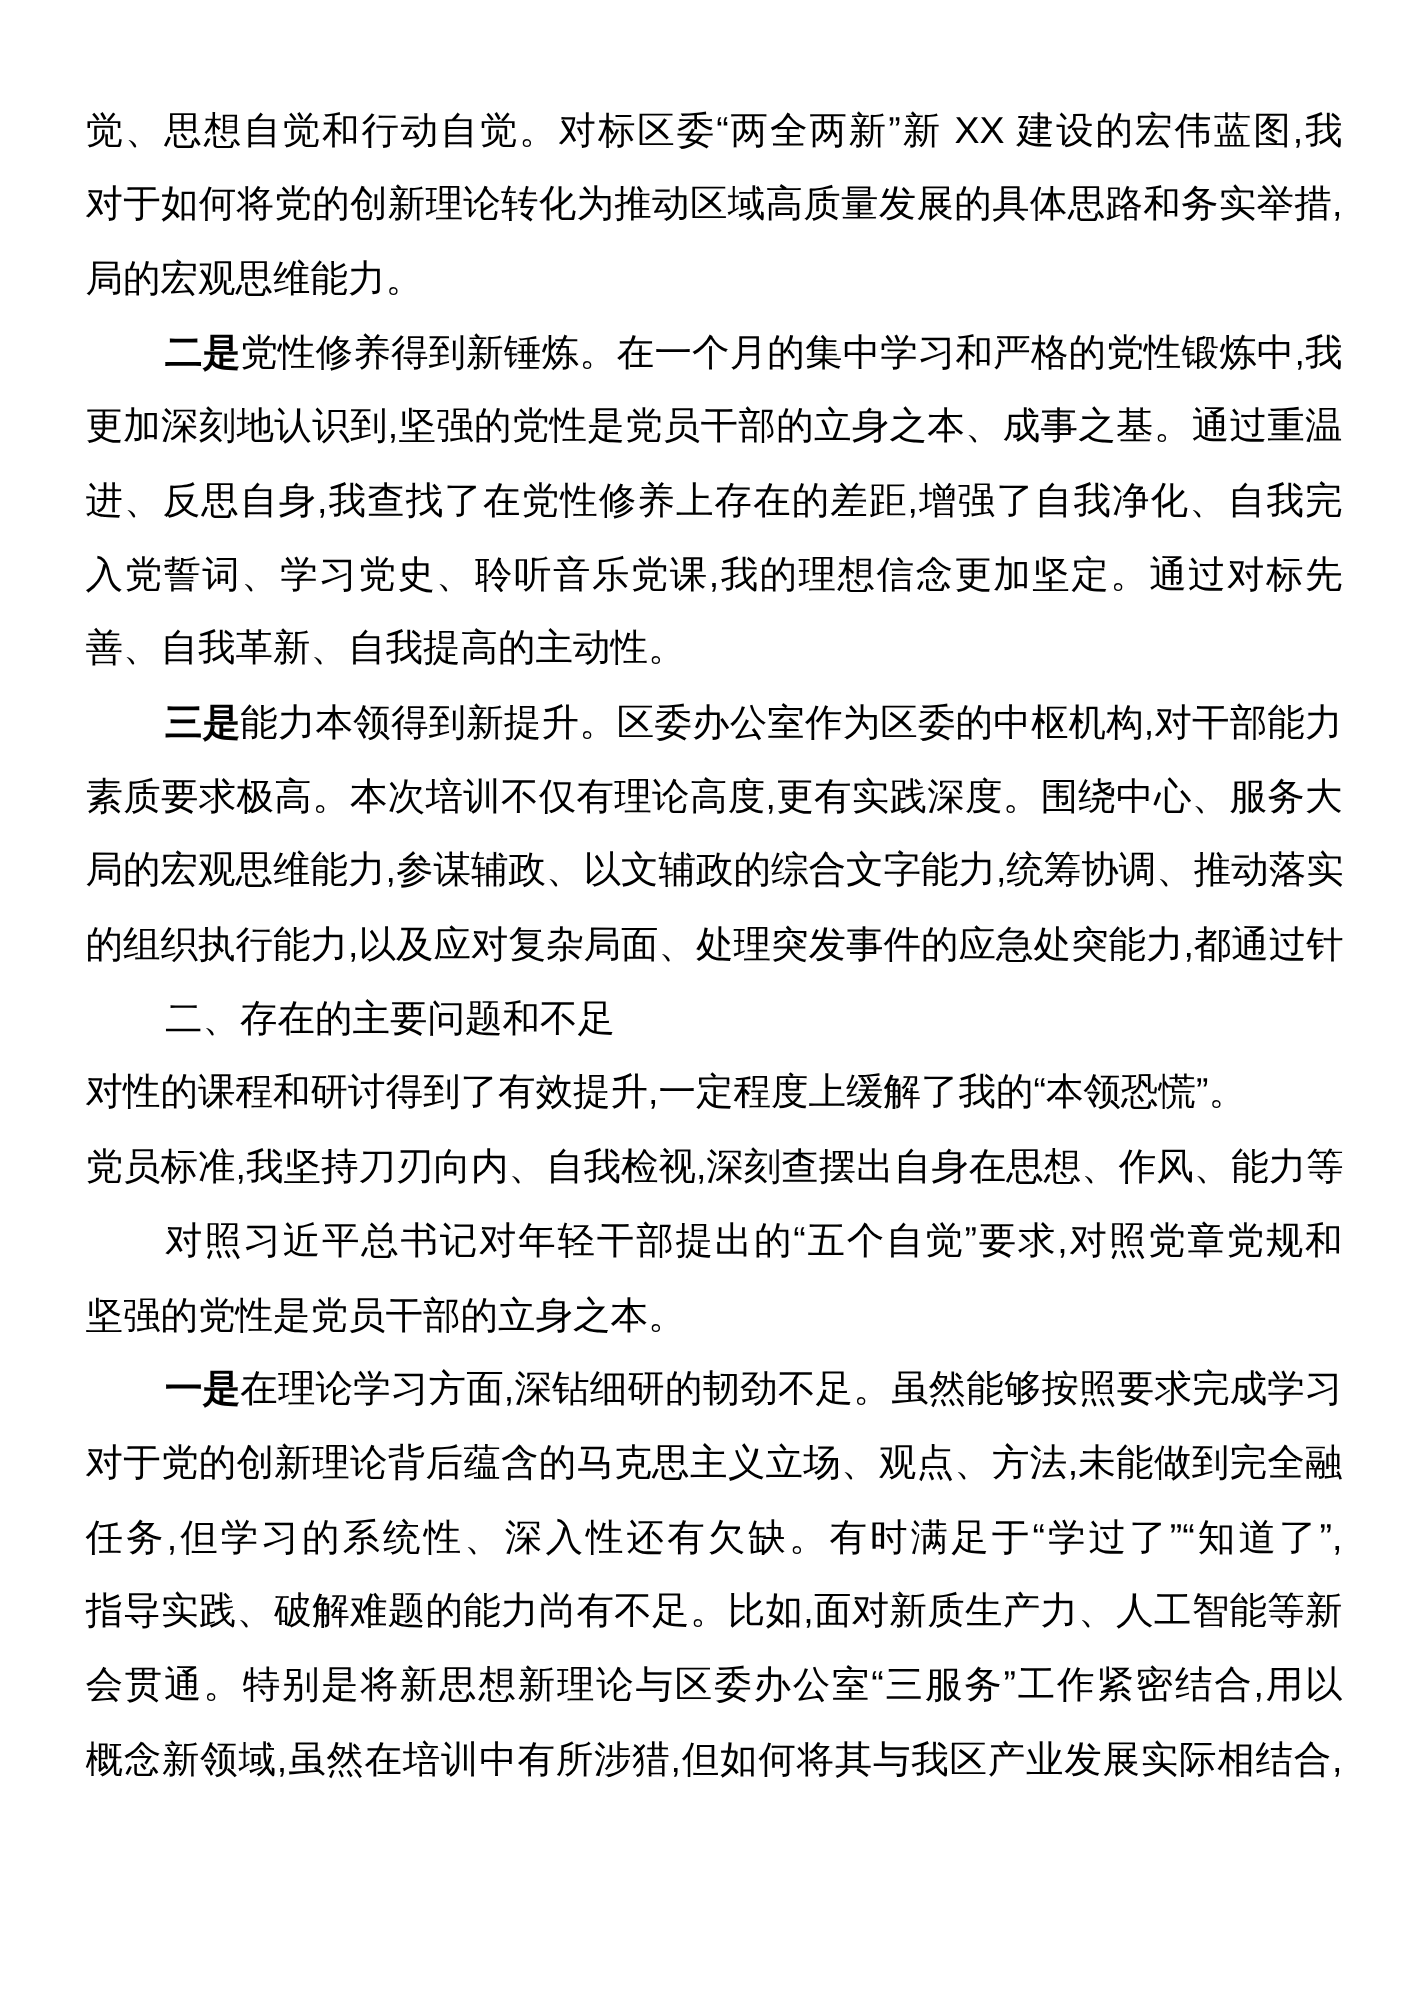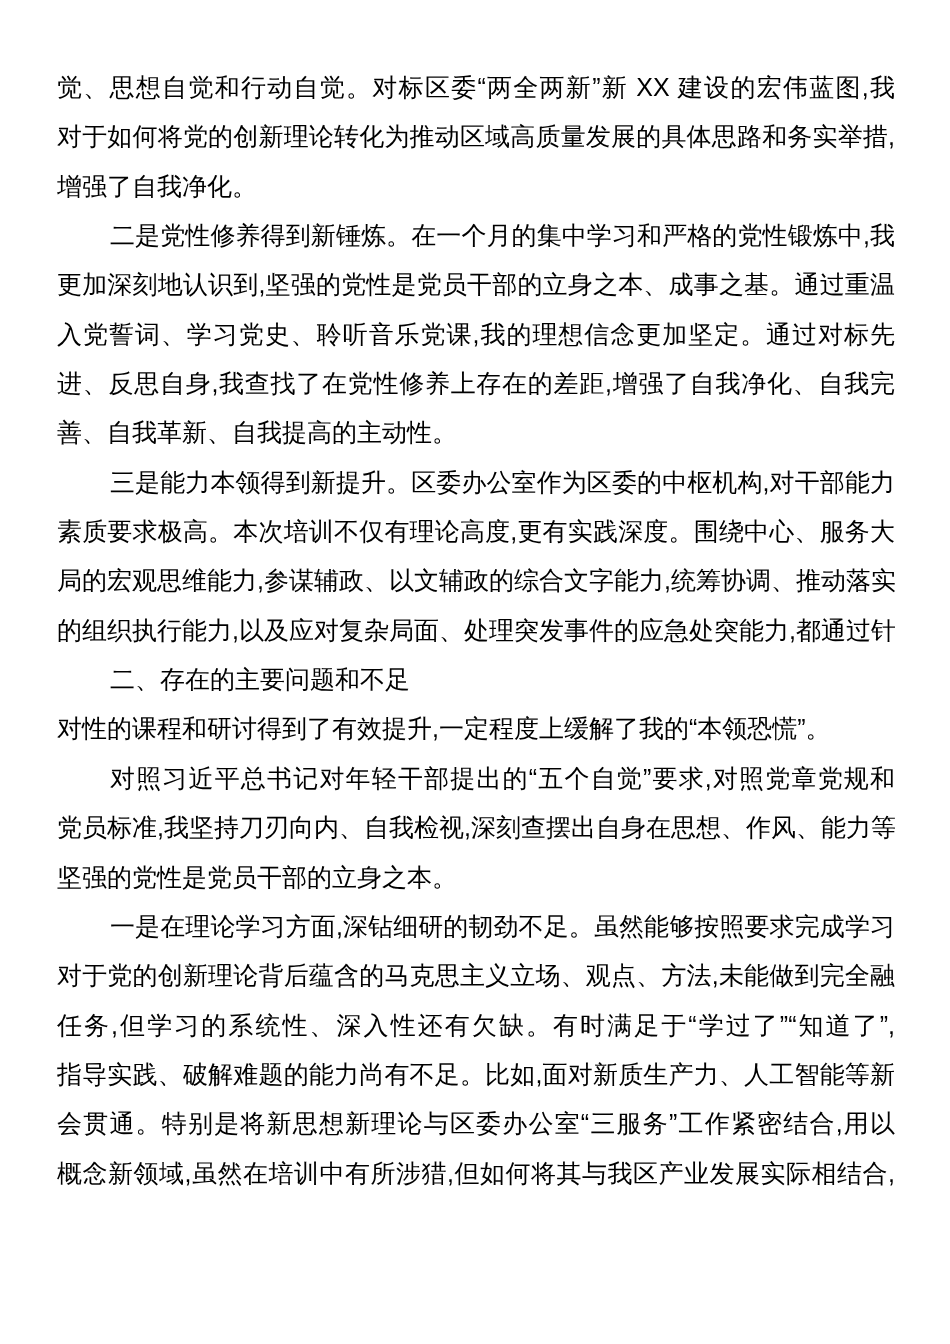--- a/index.html
+++ b/index.html
@@ -37,44 +37,44 @@
   }
   .line.end {
     
     text-align-last: left;
   }
   .line.indent {
     padding-left: 53px;
     width: 785px;
   }
   .lead {
-    font-weight: 400;
+    font-weight: 700;
   }
 </style>
 </head>
 <body>
 
 <div class="page">
   <div class="doc" id="doc">
       <div class="line">觉、思想自觉和行动自觉。对标区委“两全两新”新 XX 建设的宏伟蓝图,我</div>
       <div class="line">对于如何将党的创新理论转化为推动区域高质量发展的具体思路和务实举措,</div>
-      <div class="line end">增强了自我净化。</div>
+      <div class="line end">局的宏观思维能力。</div>
       <div class="line indent"><span class="lead">二是</span>党性修养得到新锤炼。在一个月的集中学习和严格的党性锻炼中,我</div>
       <div class="line">更加深刻地认识到,坚强的党性是党员干部的立身之本、成事之基。通过重温</div>
+      <div class="line">进、反思自身,我查找了在党性修养上存在的差距,增强了自我净化、自我完</div>
       <div class="line">入党誓词、学习党史、聆听音乐党课,我的理想信念更加坚定。通过对标先</div>
-      <div class="line">进、反思自身,我查找了在党性修养上存在的差距,增强了自我净化、自我完</div>
       <div class="line end">善、自我革新、自我提高的主动性。</div>
       <div class="line indent"><span class="lead">三是</span>能力本领得到新提升。区委办公室作为区委的中枢机构,对干部能力</div>
       <div class="line">素质要求极高。本次培训不仅有理论高度,更有实践深度。围绕中心、服务大</div>
       <div class="line">局的宏观思维能力,参谋辅政、以文辅政的综合文字能力,统筹协调、推动落实</div>
       <div class="line">的组织执行能力,以及应对复杂局面、处理突发事件的应急处突能力,都通过针</div>
       <div class="line end indent">二、存在的主要问题和不足</div>
       <div class="line end">对性的课程和研讨得到了有效提升,一定程度上缓解了我的“本领恐慌”。</div>
+      <div class="line">党员标准,我坚持刀刃向内、自我检视,深刻查摆出自身在思想、作风、能力等</div>
       <div class="line indent">对照习近平总书记对年轻干部提出的“五个自觉”要求,对照党章党规和</div>
-      <div class="line">党员标准,我坚持刀刃向内、自我检视,深刻查摆出自身在思想、作风、能力等</div>
       <div class="line end">坚强的党性是党员干部的立身之本。</div>
       <div class="line indent"><span class="lead">一是</span>在理论学习方面,深钻细研的韧劲不足。虽然能够按照要求完成学习</div>
       <div class="line">对于党的创新理论背后蕴含的马克思主义立场、观点、方法,未能做到完全融</div>
       <div class="line">任务,但学习的系统性、深入性还有欠缺。有时满足于“学过了”“知道了”,</div>
       <div class="line">指导实践、破解难题的能力尚有不足。比如,面对新质生产力、人工智能等新</div>
       <div class="line">会贯通。特别是将新思想新理论与区委办公室“三服务”工作紧密结合,用以</div>
       <div class="line">概念新领域,虽然在培训中有所涉猎,但如何将其与我区产业发展实际相结合,</div>
     </div>
 </div>
 

